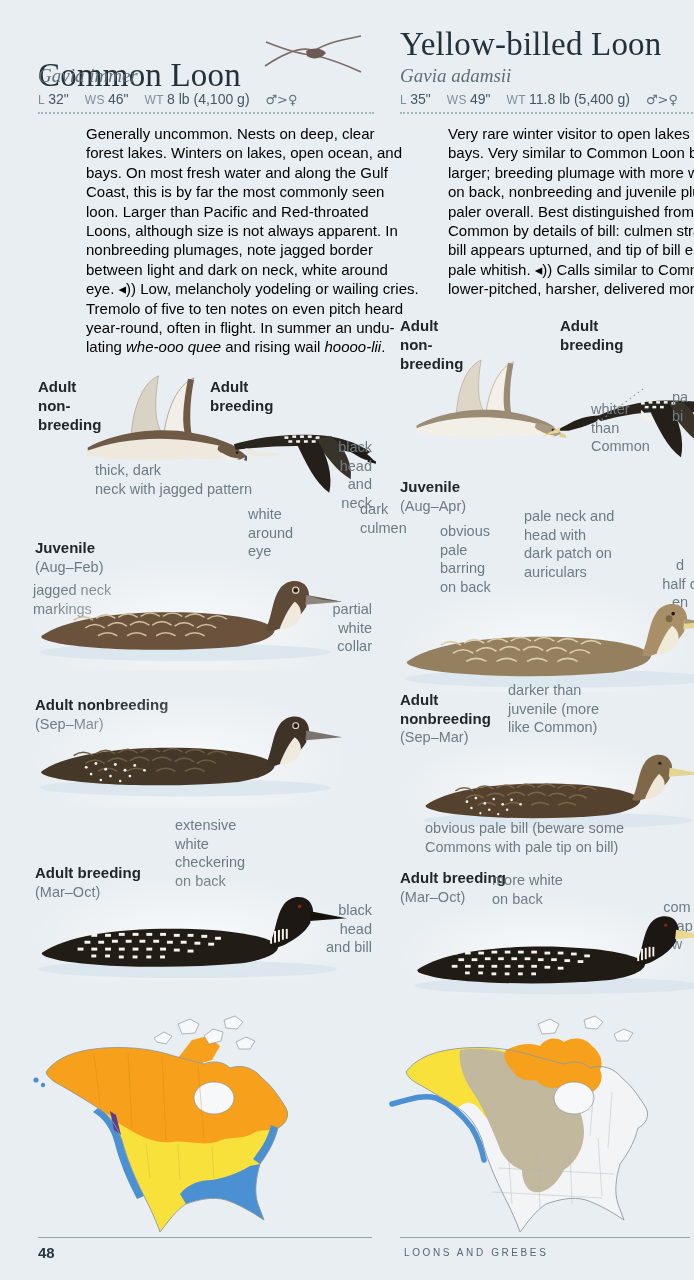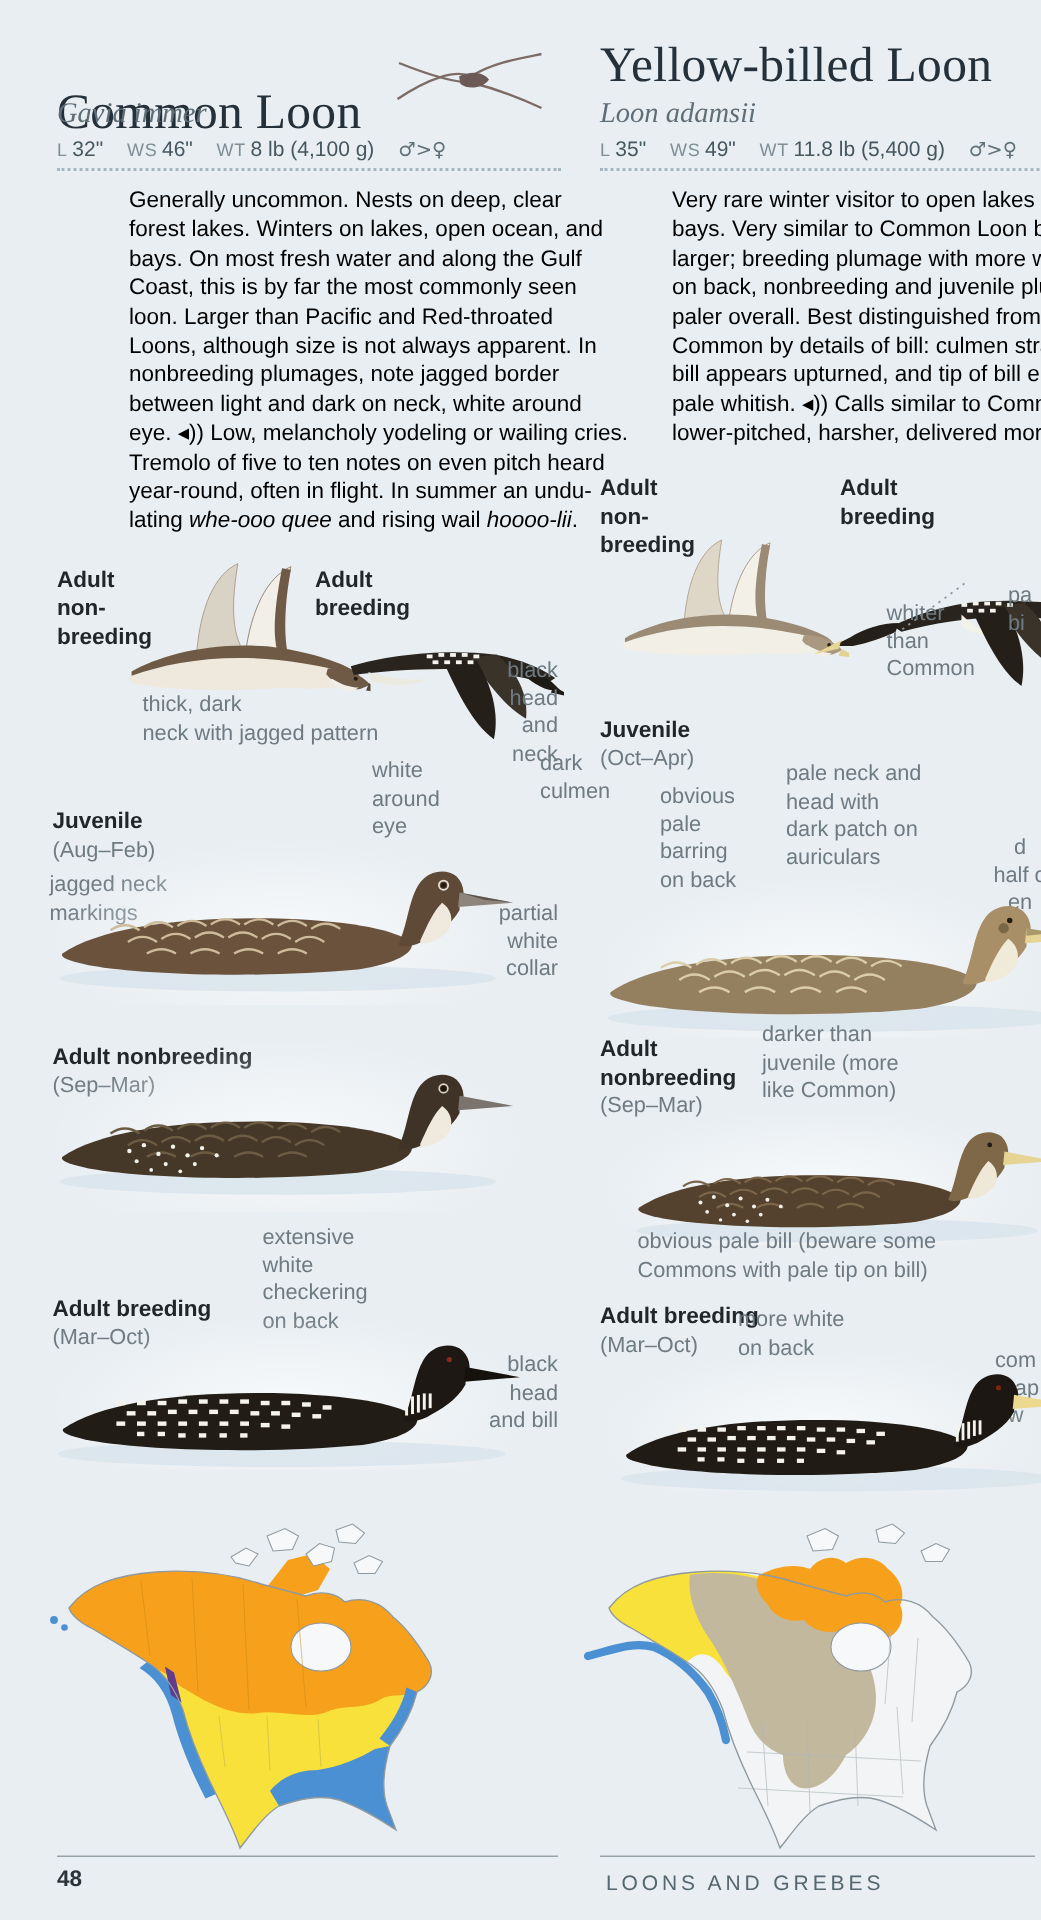--- a/index.html
+++ b/index.html
@@ -25,21 +25,21 @@
   .dotted{height:0;border-bottom:2px dotted #a4b7c0;}
   .para{font-size:15px;line-height:19.4px;color:#000000;white-space:nowrap;margin-left:48px;}
   .para em{font-style:italic;}
   .bl{font-size:15px;line-height:19px;font-weight:700;color:#20262a;white-space:nowrap;}
   .date{font-size:14.5px;line-height:19px;color:#6e7b82;white-space:nowrap;}
   .ann{font-size:14.5px;line-height:18.5px;color:#6e7b82;white-space:nowrap;}
   .ar{text-align:right;}
   .ac{text-align:center;}
   .rule{height:1px;background:#98a3a9;}
   .pagenum{font-size:15px;font-weight:700;color:#2a343a;}
-  .runfoot{font-size:14px;letter-spacing:2.6px;color:#55676f;white-space:nowrap;}
+  .runfoot{font-size:10px;letter-spacing:2.6px;color:#55676f;white-space:nowrap;}
   svg{display:block;}
   .halo{background:radial-gradient(ellipse at 50% 60%, rgba(250,252,253,.85) 0%, rgba(250,252,253,0) 70%);}
 </style>
 </head>
 <body>
 
 <svg width="0" height="0" style="position:absolute" aria-hidden="true">
   <defs>
     <path id="hull" d="M12,82 C38,64 95,56 165,58 C215,60 240,66 252,74 C254,80 246,88 215,93 C150,99 70,97 30,90 C17,87 10,85 12,82 Z"></path>
     <path id="neck" d="M243,76 C250,60 250,44 258,33 C264,25 276,23 283,29 C289,35 289,44 285,50 L285,52 C279,63 268,69 259,74 C252,77 247,78 243,76 Z"></path>
@@ -265,21 +265,21 @@
       <path d="M150,136 L152,172"></path>
       <path d="M184,138 L186,170"></path>
   </g>
   <path fill="none" stroke-width=".9" d="M18,64 C30,48 50,42 76,40 C104,38 128,42 146,48 L176,56 C186,52 196,54 202,60 C214,56 226,60 234,70 C244,78 252,90 258,100 C262,108 258,116 250,120 C246,136 238,148 232,156 C228,170 226,184 230,196 L236,212 C224,204 210,196 198,192 C184,188 170,192 158,196 C148,202 140,214 132,224 C128,212 122,200 116,188 C106,168 98,148 94,132 C88,116 80,106 70,100 C58,92 44,84 34,78 C26,74 20,70 18,64 Z" stroke="#8f9aa0"></path>
 </svg>
 
 <div class="abs rule" style="left:38px;top:1237px;width:334px;"></div>
 <div class="abs pagenum" style="left:38px;top:1244px;">48</div>
 
 <div class="abs title" style="left:400px;top:28px;">Yellow-billed Loon</div>
-<div class="abs sci" style="left:400px;top:66px;">Loon adamsii</div>
+<div class="abs sci" style="left:400px;top:66px;">Gavia adamsii</div>
 
 <div class="abs stats" style="left:400px;top:91px;">
   <span class="ml">L</span><span class="mv">35"</span>
   <span class="ml">WS</span><span class="mv">49"</span>
   <span class="ml">WT</span><span class="mv">11.8 lb (5,400 g)</span>
   <span class="dim">♂&gt;♀</span>
 </div>
 
 <div class="abs dotted" style="left:400px;top:112px;width:300px;"></div>
 
@@ -320,21 +320,21 @@
   </g>
 </svg>
 
 <svg class="abs" style="left:595px;top:386px;" width="52" height="38" viewBox="0 0 52 38">
   <path d="M48,3 L6,34" fill="none" stroke="#8a97a0" stroke-width="1.2" stroke-dasharray="1.5 3.5"></path>
 </svg>
 <div class="abs ann" style="left:591px;top:400px;">whiter<br>than<br>Common</div>
 <div class="abs ann" style="left:672px;top:388px;">pa<br>bi</div>
 
 <div class="abs bl" style="left:400px;top:477px;">Juvenile</div>
-<div class="abs date" style="left:400px;top:497px;">(Oct–Apr)</div>
+<div class="abs date" style="left:400px;top:497px;">(Aug–Apr)</div>
 <div class="abs ann" style="left:440px;top:522px;">obvious<br>pale<br>barring<br>on back</div>
 <div class="abs ann" style="left:524px;top:507px;">pale neck and<br>head with<br>dark patch on<br>auriculars</div>
 <div class="abs ann ac" style="left:640px;top:556px;width:80px;">d<br>half o<br>en</div>
 
 <div class="abs halo" style="left:398px;top:584px;width:296px;height:108px;"></div>
 <svg class="abs" style="left:395px;top:578px;" width="335" height="114" viewBox="0 0 330 112">
   <ellipse cx="160" cy="99" rx="150" ry="9" fill="#d9e4ec" opacity=".85"></ellipse>
   <use href="#hull" fill="#94805f"></use>
   <use href="#scallops" stroke="#dccdaa"></use>
   <use href="#neck" fill="#a98f68"></use>

